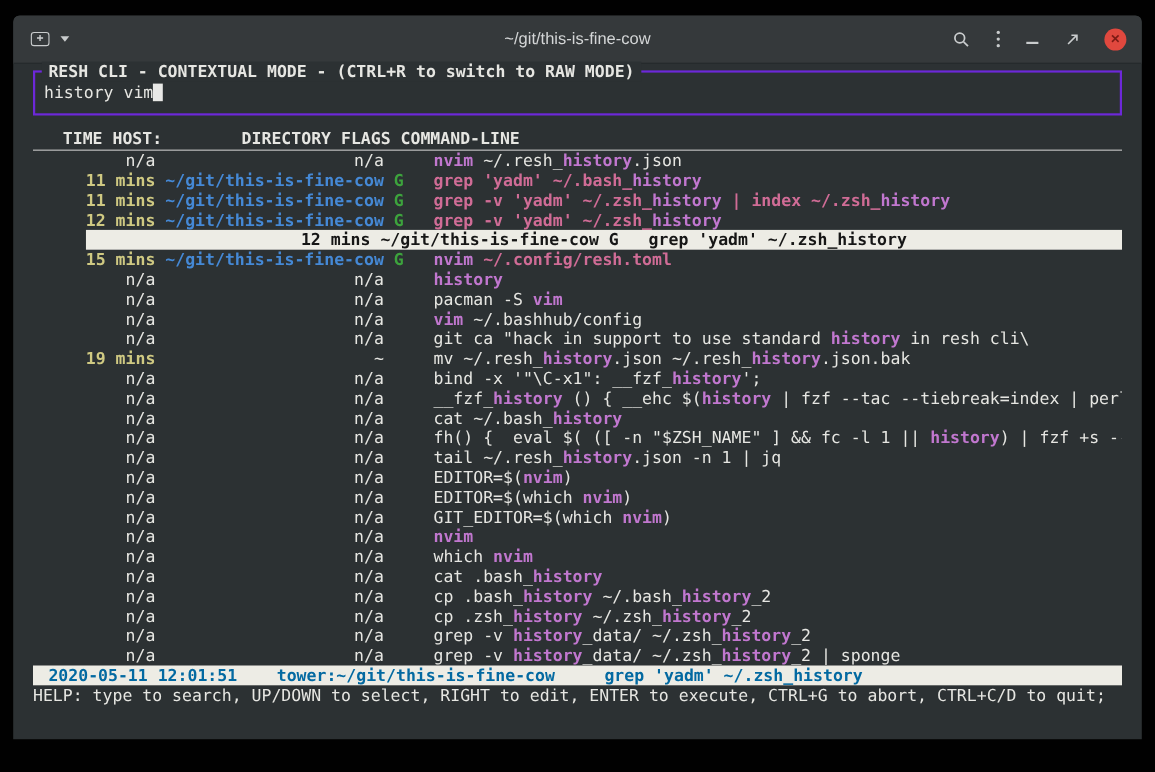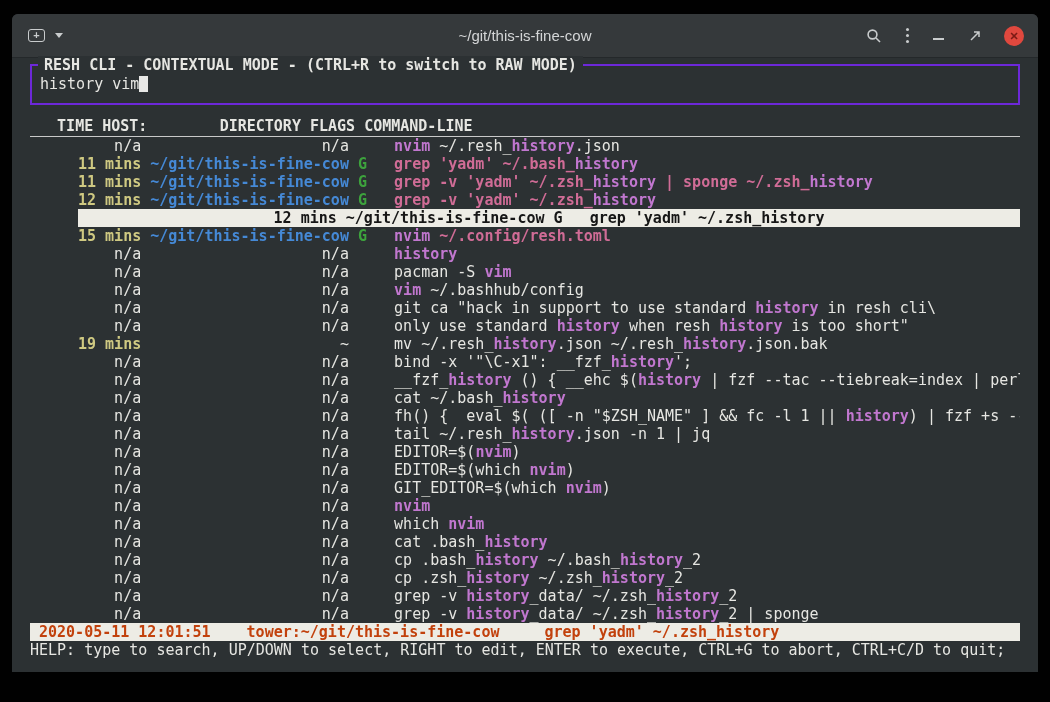--- a/index.html
+++ b/index.html
@@ -51,22 +51,22 @@
   .row{line-height:18px;height:18px;white-space:pre;overflow:hidden;cursor:default;}
   .row.selected{background:var(--selection-bg);text-align:center;}
   .row.selected span{color:var(--selection-text) !important;font-weight:700;}
   .tna{color:var(--text);} .tk{color:var(--accent-yellow);font-weight:700;}
   .hna{color:var(--text);} .hother{color:var(--text);}
   .hgit{color:var(--accent-blue);font-weight:700;}
   .fl{color:var(--accent-green);font-weight:700;}
   .cw{color:var(--text);}
   .cp{color:var(--accent-pink);font-weight:700;}
   .cm{color:var(--accent-magenta);font-weight:700;}
-  .statusbar{background:var(--selection-bg);color:#c2410c;font-weight:700;
-             line-height:18px;height:18px;white-space:pre;padding-left:9px;overflow:hidden;}
+  .statusbar{background:var(--selection-bg);color:#0369a1;font-weight:700;
+             line-height:18px;height:18px;white-space:pre;padding-left:14px;overflow:hidden;}
   .sb-item{margin-right:36px;} .sb-item.loc{margin-right:45px;}
   .helpline{line-height:18px;height:18px;white-space:pre;overflow:hidden;}
 </style>
 </head>
 <body>
 
 <div class="window">
 
   <div class="titlebar">
     <div class="tb-title">~/git/this-is-fine-cow</div>
@@ -109,29 +109,28 @@
     <div class="frame">
       <span class="frame-title">RESH CLI - CONTEXTUAL MODE - (CTRL+R to switch to RAW MODE)</span>
       <div class="query-line"><span>history vim</span><span class="cursor"></span></div>
     </div>
 
     <div class="thead">   TIME HOST:        DIRECTORY FLAGS COMMAND-LINE</div>
 
     <div class="rows">
         <div class="row"><span class="tna">    n/a</span> <span class="hna">                   n/a</span> <span class="fl">    </span><span class="cm">nvim</span><span class="cw"> ~/.resh_</span><span class="cm">history</span><span class="cw">.json</span></div>
         <div class="row"><span class="tk">11 mins</span> <span class="hgit">~/git/this-is-fine-cow</span> <span class="fl">G   </span><span class="cp">grep 'yadm' ~/.bash_</span><span class="cm">history</span></div>
-        <div class="row"><span class="tk">11 mins</span> <span class="hgit">~/git/this-is-fine-cow</span> <span class="fl">G   </span><span class="cp">grep -v 'yadm' ~/.zsh_</span><span class="cm">history</span><span class="cp"> | sponge ~/.zsh_</span><span class="cm">history</span></div>
+        <div class="row"><span class="tk">11 mins</span> <span class="hgit">~/git/this-is-fine-cow</span> <span class="fl">G   </span><span class="cp">grep -v 'yadm' ~/.zsh_</span><span class="cm">history</span><span class="cp"> | index ~/.zsh_</span><span class="cm">history</span></div>
         <div class="row"><span class="tk">12 mins</span> <span class="hgit">~/git/this-is-fine-cow</span> <span class="fl">G   </span><span class="cp">grep -v 'yadm' ~/.zsh_</span><span class="cm">history</span></div>
         <div class="row selected"><span class="tk">12 mins</span> <span class="hgit">~/git/this-is-fine-cow</span> <span class="fl">G   </span><span class="cp">grep 'yadm' ~/.zsh_</span><span class="cm">history</span></div>
         <div class="row"><span class="tk">15 mins</span> <span class="hgit">~/git/this-is-fine-cow</span> <span class="fl">G   </span><span class="cm">nvim</span><span class="cp"> ~/.config/resh.toml</span></div>
         <div class="row"><span class="tna">    n/a</span> <span class="hna">                   n/a</span> <span class="fl">    </span><span class="cm">history</span></div>
         <div class="row"><span class="tna">    n/a</span> <span class="hna">                   n/a</span> <span class="fl">    </span><span class="cw">pacman -S </span><span class="cm">vim</span></div>
         <div class="row"><span class="tna">    n/a</span> <span class="hna">                   n/a</span> <span class="fl">    </span><span class="cm">vim</span><span class="cw"> ~/.bashhub/config</span></div>
         <div class="row"><span class="tna">    n/a</span> <span class="hna">                   n/a</span> <span class="fl">    </span><span class="cw">git ca "hack in support to use standard </span><span class="cm">history</span><span class="cw"> in resh cli\</span></div>
-        <div class="row"><span class="tna">    n/a</span> <span class="hna">                   n/a</span> <span class="fl">    </span><span class="cw">only use standard </span><span class="cm">history</span><span class="cw"> when resh </span><span class="cm">history</span><span class="cw"> is too short"</span></div>
         <div class="row"><span class="tk">19 mins</span> <span class="hother">                     ~</span> <span class="fl">    </span><span class="cw">mv ~/.resh_</span><span class="cm">history</span><span class="cw">.json ~/.resh_</span><span class="cm">history</span><span class="cw">.json.bak</span></div>
         <div class="row"><span class="tna">    n/a</span> <span class="hna">                   n/a</span> <span class="fl">    </span><span class="cw">bind -x '"\C-x1": __fzf_</span><span class="cm">history</span><span class="cw">';</span></div>
         <div class="row"><span class="tna">    n/a</span> <span class="hna">                   n/a</span> <span class="fl">    </span><span class="cw">__fzf_</span><span class="cm">history</span><span class="cw"> () { __ehc $(</span><span class="cm">history</span><span class="cw"> | fzf --tac --tiebreak=index | perl -ne</span></div>
         <div class="row"><span class="tna">    n/a</span> <span class="hna">                   n/a</span> <span class="fl">    </span><span class="cw">cat ~/.bash_</span><span class="cm">history</span></div>
         <div class="row"><span class="tna">    n/a</span> <span class="hna">                   n/a</span> <span class="fl">    </span><span class="cw">fh() {  eval $( ([ -n "$ZSH_NAME" ] &amp;&amp; fc -l 1 || </span><span class="cm">history</span><span class="cw">) | fzf +s --tac</span></div>
         <div class="row"><span class="tna">    n/a</span> <span class="hna">                   n/a</span> <span class="fl">    </span><span class="cw">tail ~/.resh_</span><span class="cm">history</span><span class="cw">.json -n 1 | jq</span></div>
         <div class="row"><span class="tna">    n/a</span> <span class="hna">                   n/a</span> <span class="fl">    </span><span class="cw">EDITOR=$(</span><span class="cm">nvim</span><span class="cw">)</span></div>
         <div class="row"><span class="tna">    n/a</span> <span class="hna">                   n/a</span> <span class="fl">    </span><span class="cw">EDITOR=$(which </span><span class="cm">nvim</span><span class="cw">)</span></div>
         <div class="row"><span class="tna">    n/a</span> <span class="hna">                   n/a</span> <span class="fl">    </span><span class="cw">GIT_EDITOR=$(which </span><span class="cm">nvim</span><span class="cw">)</span></div>
         <div class="row"><span class="tna">    n/a</span> <span class="hna">                   n/a</span> <span class="fl">    </span><span class="cm">nvim</span></div>

